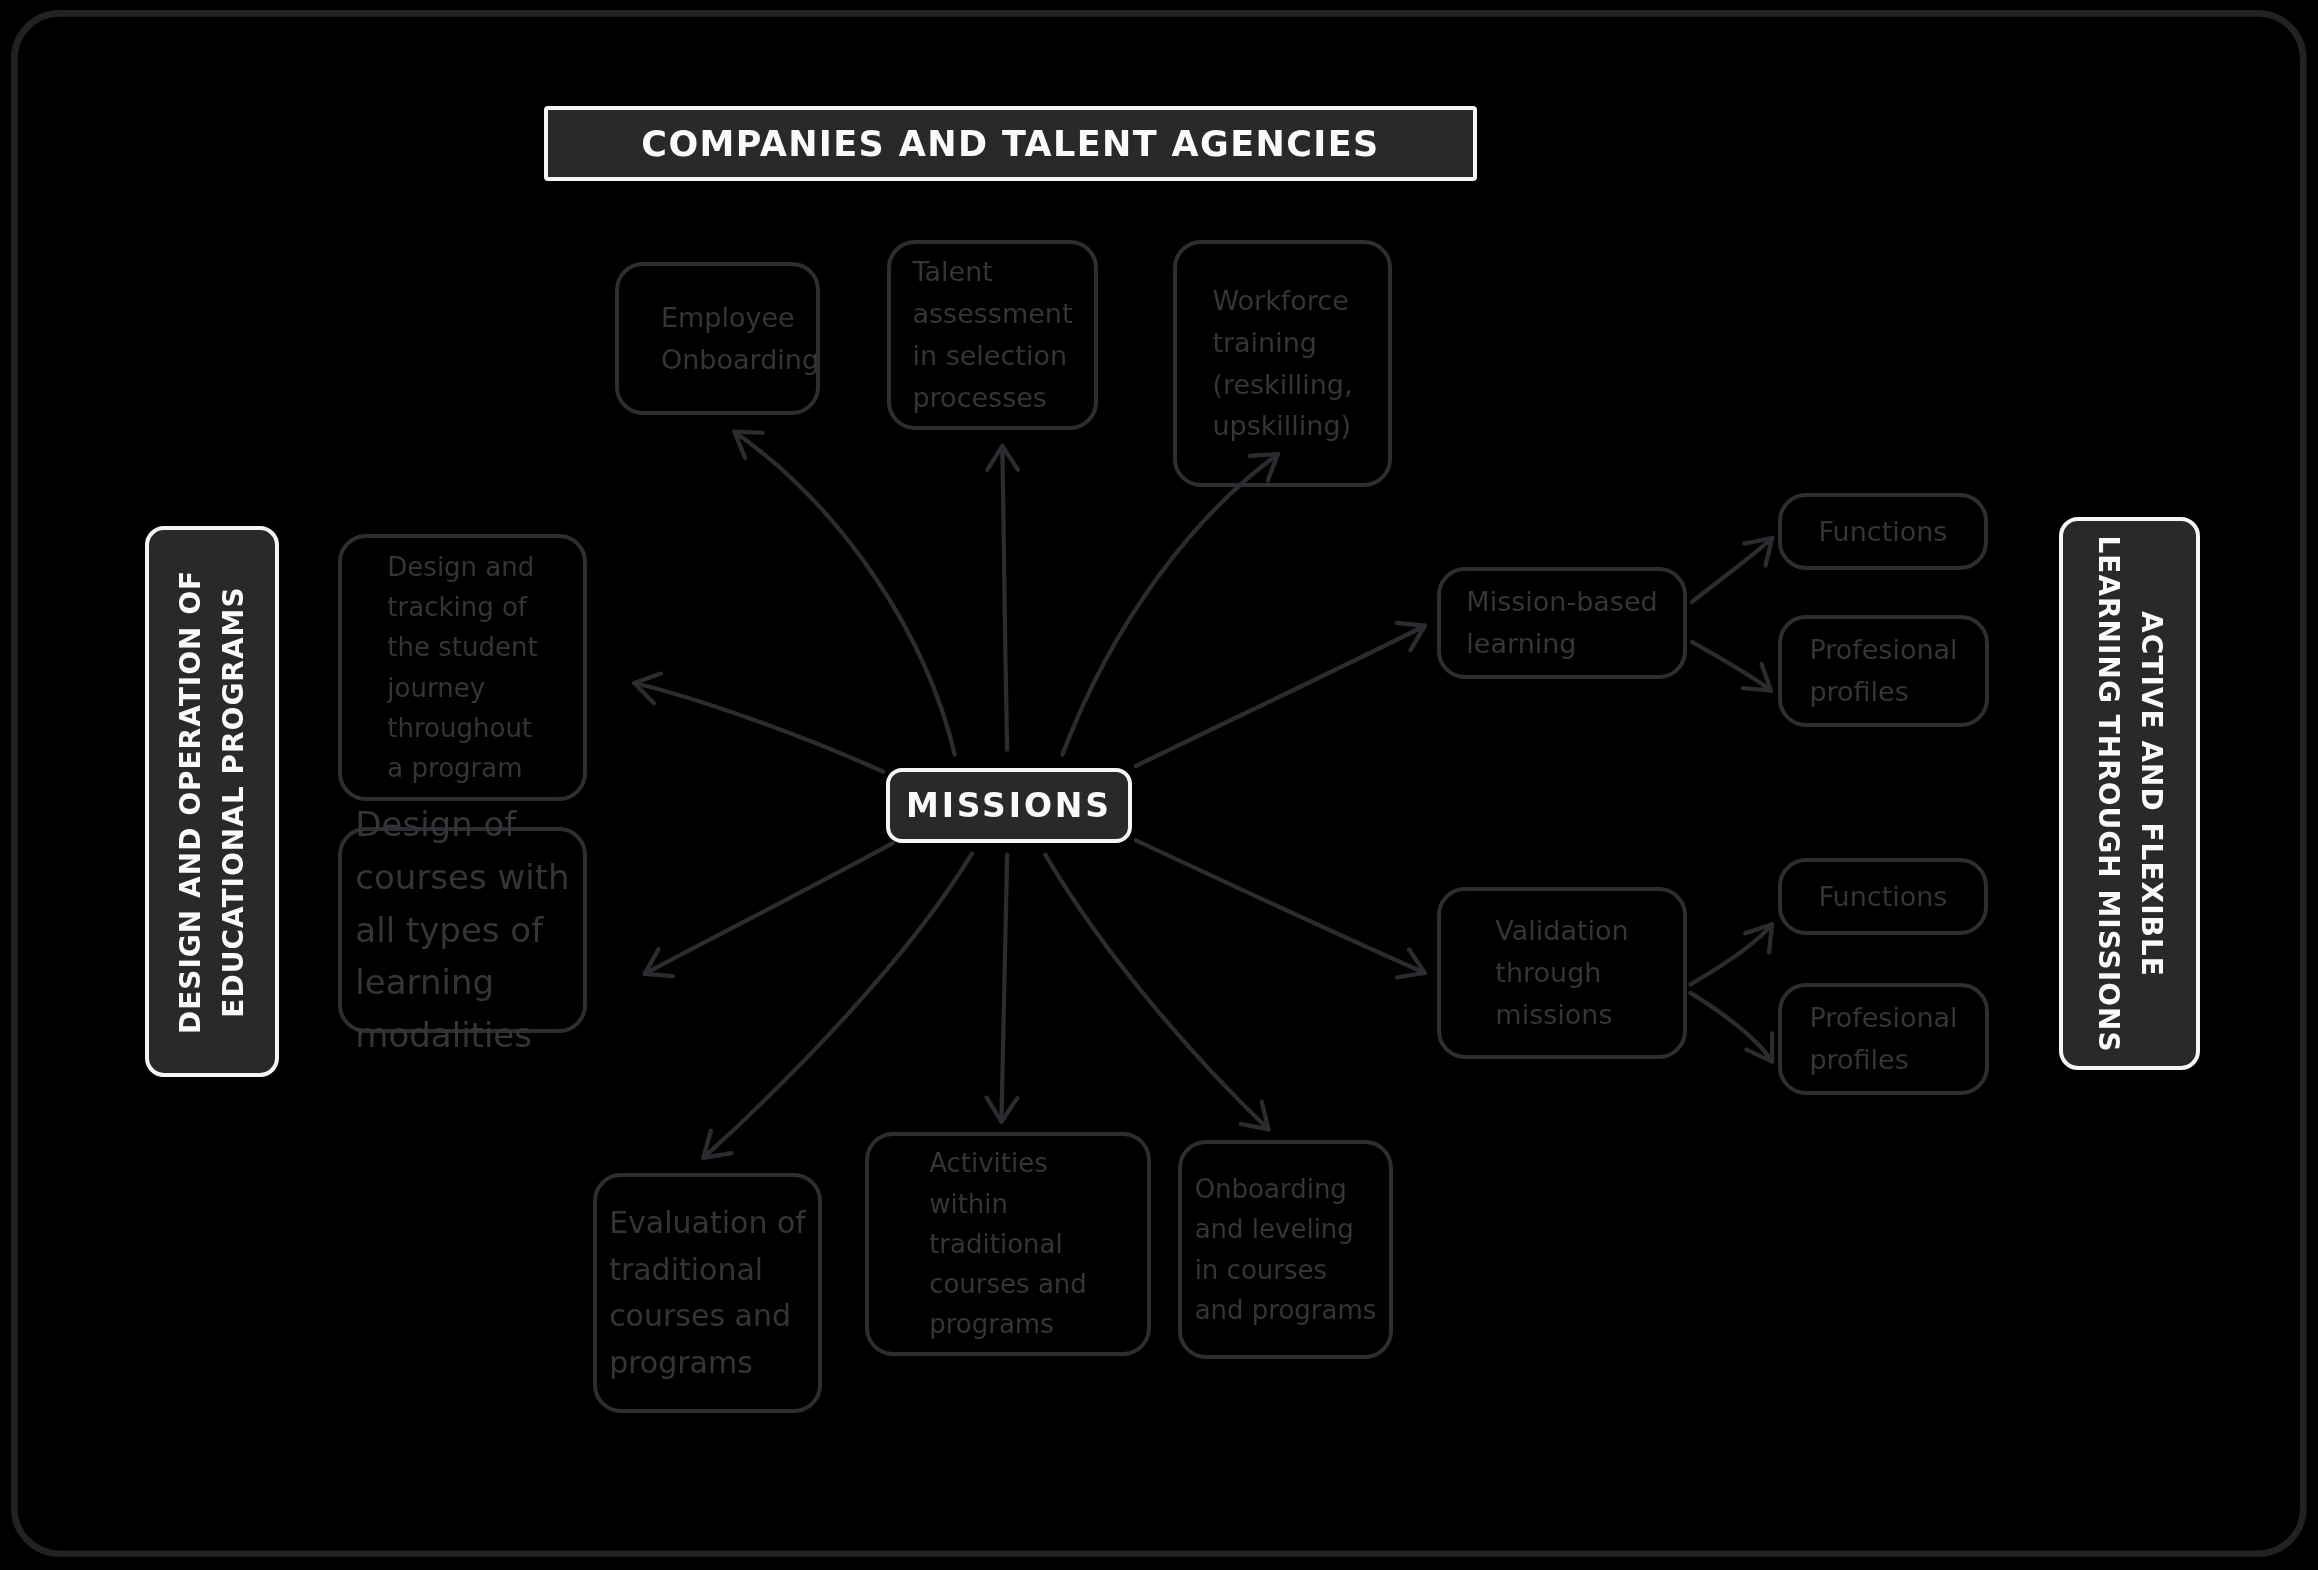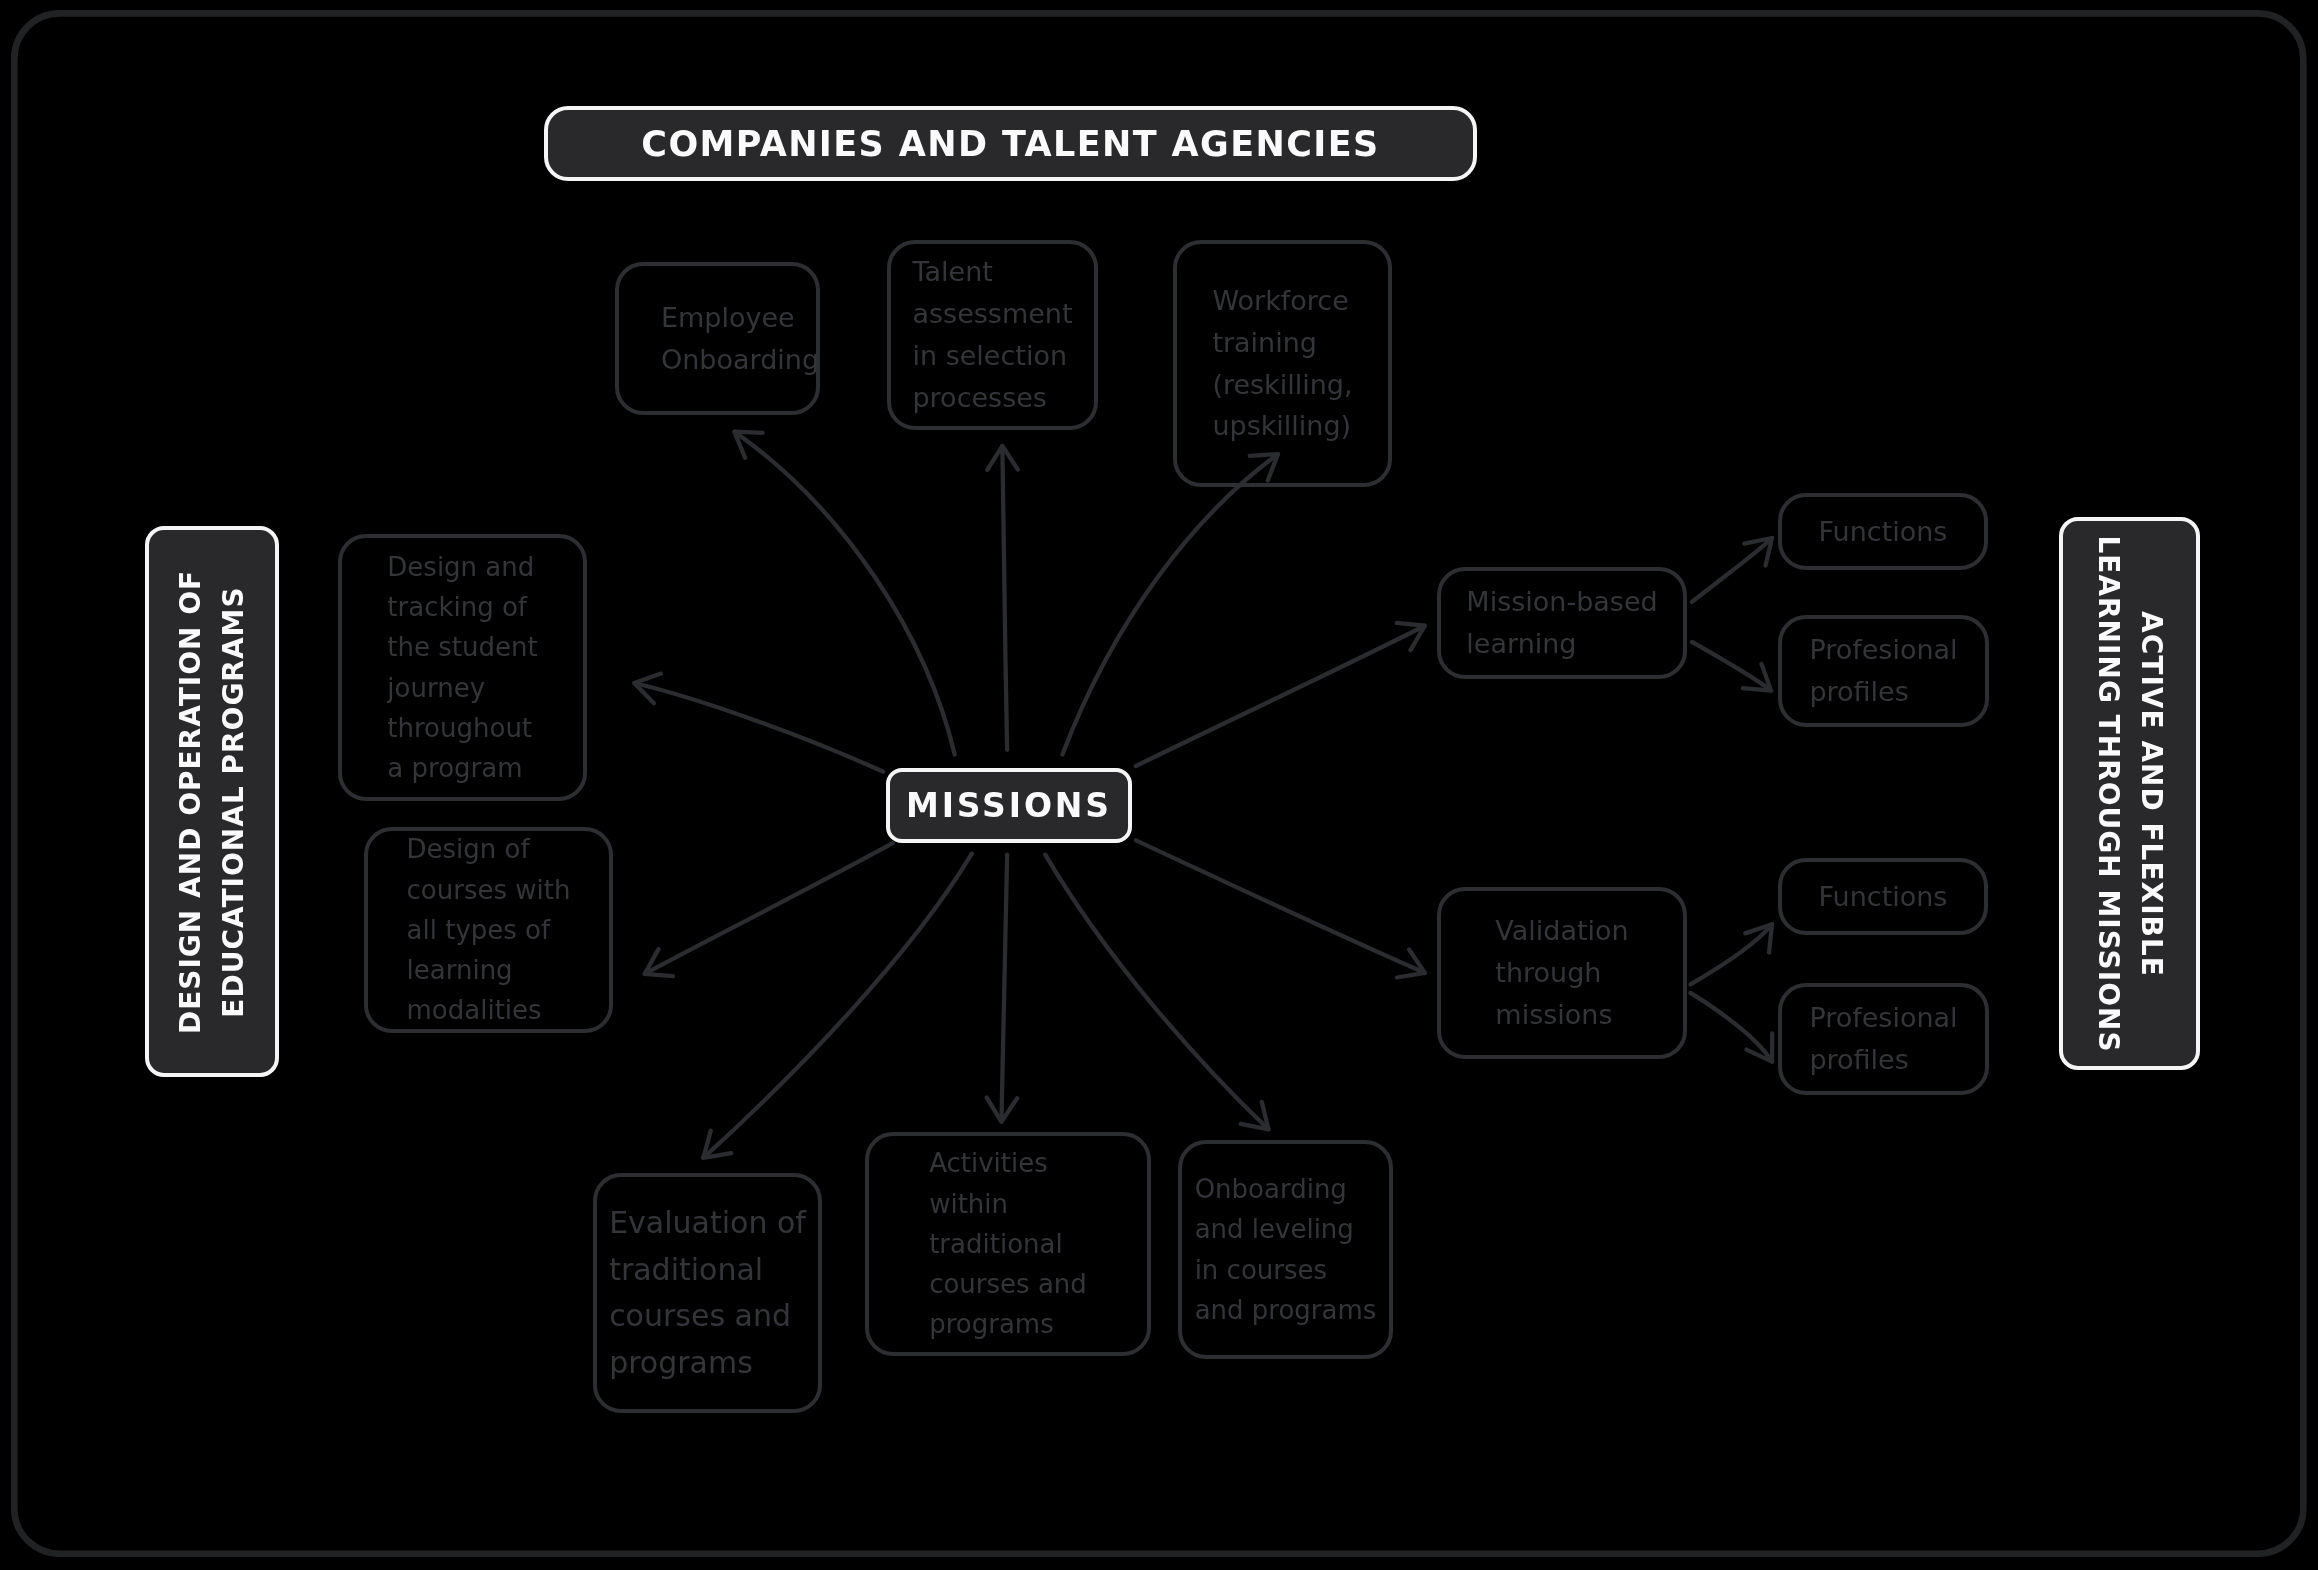--- a/index.html
+++ b/index.html
@@ -24,21 +24,21 @@
   .wires{position:absolute;left:0;top:0;width:100%;height:100%;color:var(--arrow);}
   .wires path{fill:none;stroke:currentColor;stroke-width:9;stroke-linecap:round;}
   .frame-group{color:var(--frame-stroke);}
   .frame-group rect{fill:none;stroke:currentColor;stroke-width:14;}
 
   
   .bright{
     position:absolute;
     background:var(--bright-fill);
     border:4.8px solid var(--bright-border);
-    border-radius:24px;
+    border-radius:4px;
     color:var(--bright-text);
     display:flex;align-items:center;justify-content:center;
     text-align:center;
     font-weight:bold;
   }
   .hdr-top{left:544px;top:106px;width:933px;height:75px;font-size:35px;letter-spacing:1.4px;}
   .hdr-bottom{left:544px;top:1410px;width:933px;height:75px;font-size:32px;letter-spacing:1px;}
   .missions{left:886px;top:768px;width:246px;height:75px;font-size:33px;letter-spacing:2.9px;border-radius:16px;}
 
   .vlabel{position:absolute;background:var(--bright-fill);border:4.8px solid var(--bright-border);border-radius:19px;color:var(--bright-text);}
@@ -59,21 +59,21 @@
     color:var(--dim-text);
     display:flex;align-items:center;justify-content:center;
     text-align:left;
     font-size:27px;line-height:1.55;
     white-space:pre-line;
   }
   #n-employee{left:615px;top:262px;width:205px;height:153px;padding-left:45px;}
   #n-talent{left:887px;top:240px;width:211px;height:190px;}
   #n-workforce{left:1173px;top:240px;width:219px;height:247px;}
   #n-design-tracking{left:338px;top:534px;width:249px;height:267px;font-size:26px;}
-  #n-design-courses{left:338px;top:827px;width:249px;height:206px;font-size:26px;margin-left:26px;}
+  #n-design-courses{left:338px;top:827px;width:249px;height:206px;font-size:34px;}
   #n-mission-based{left:1437px;top:567px;width:250px;height:112px;}
   #n-functions-top{left:1778px;top:493px;width:210px;height:77px;}
   #n-profiles-top{left:1778px;top:615px;width:211px;height:112px;}
   #n-validation{left:1437px;top:887px;width:250px;height:172px;}
   #n-functions-bottom{left:1778px;top:858px;width:210px;height:77px;}
   #n-profiles-bottom{left:1778px;top:983px;width:211px;height:112px;}
   #n-evaluation{left:593px;top:1173px;width:229px;height:240px;font-size:30px;}
   #n-activities{left:865px;top:1132px;width:286px;height:224px;font-size:26px;}
   #n-onboarding{left:1178px;top:1140px;width:215px;height:219px;font-size:26px;}
 </style>

